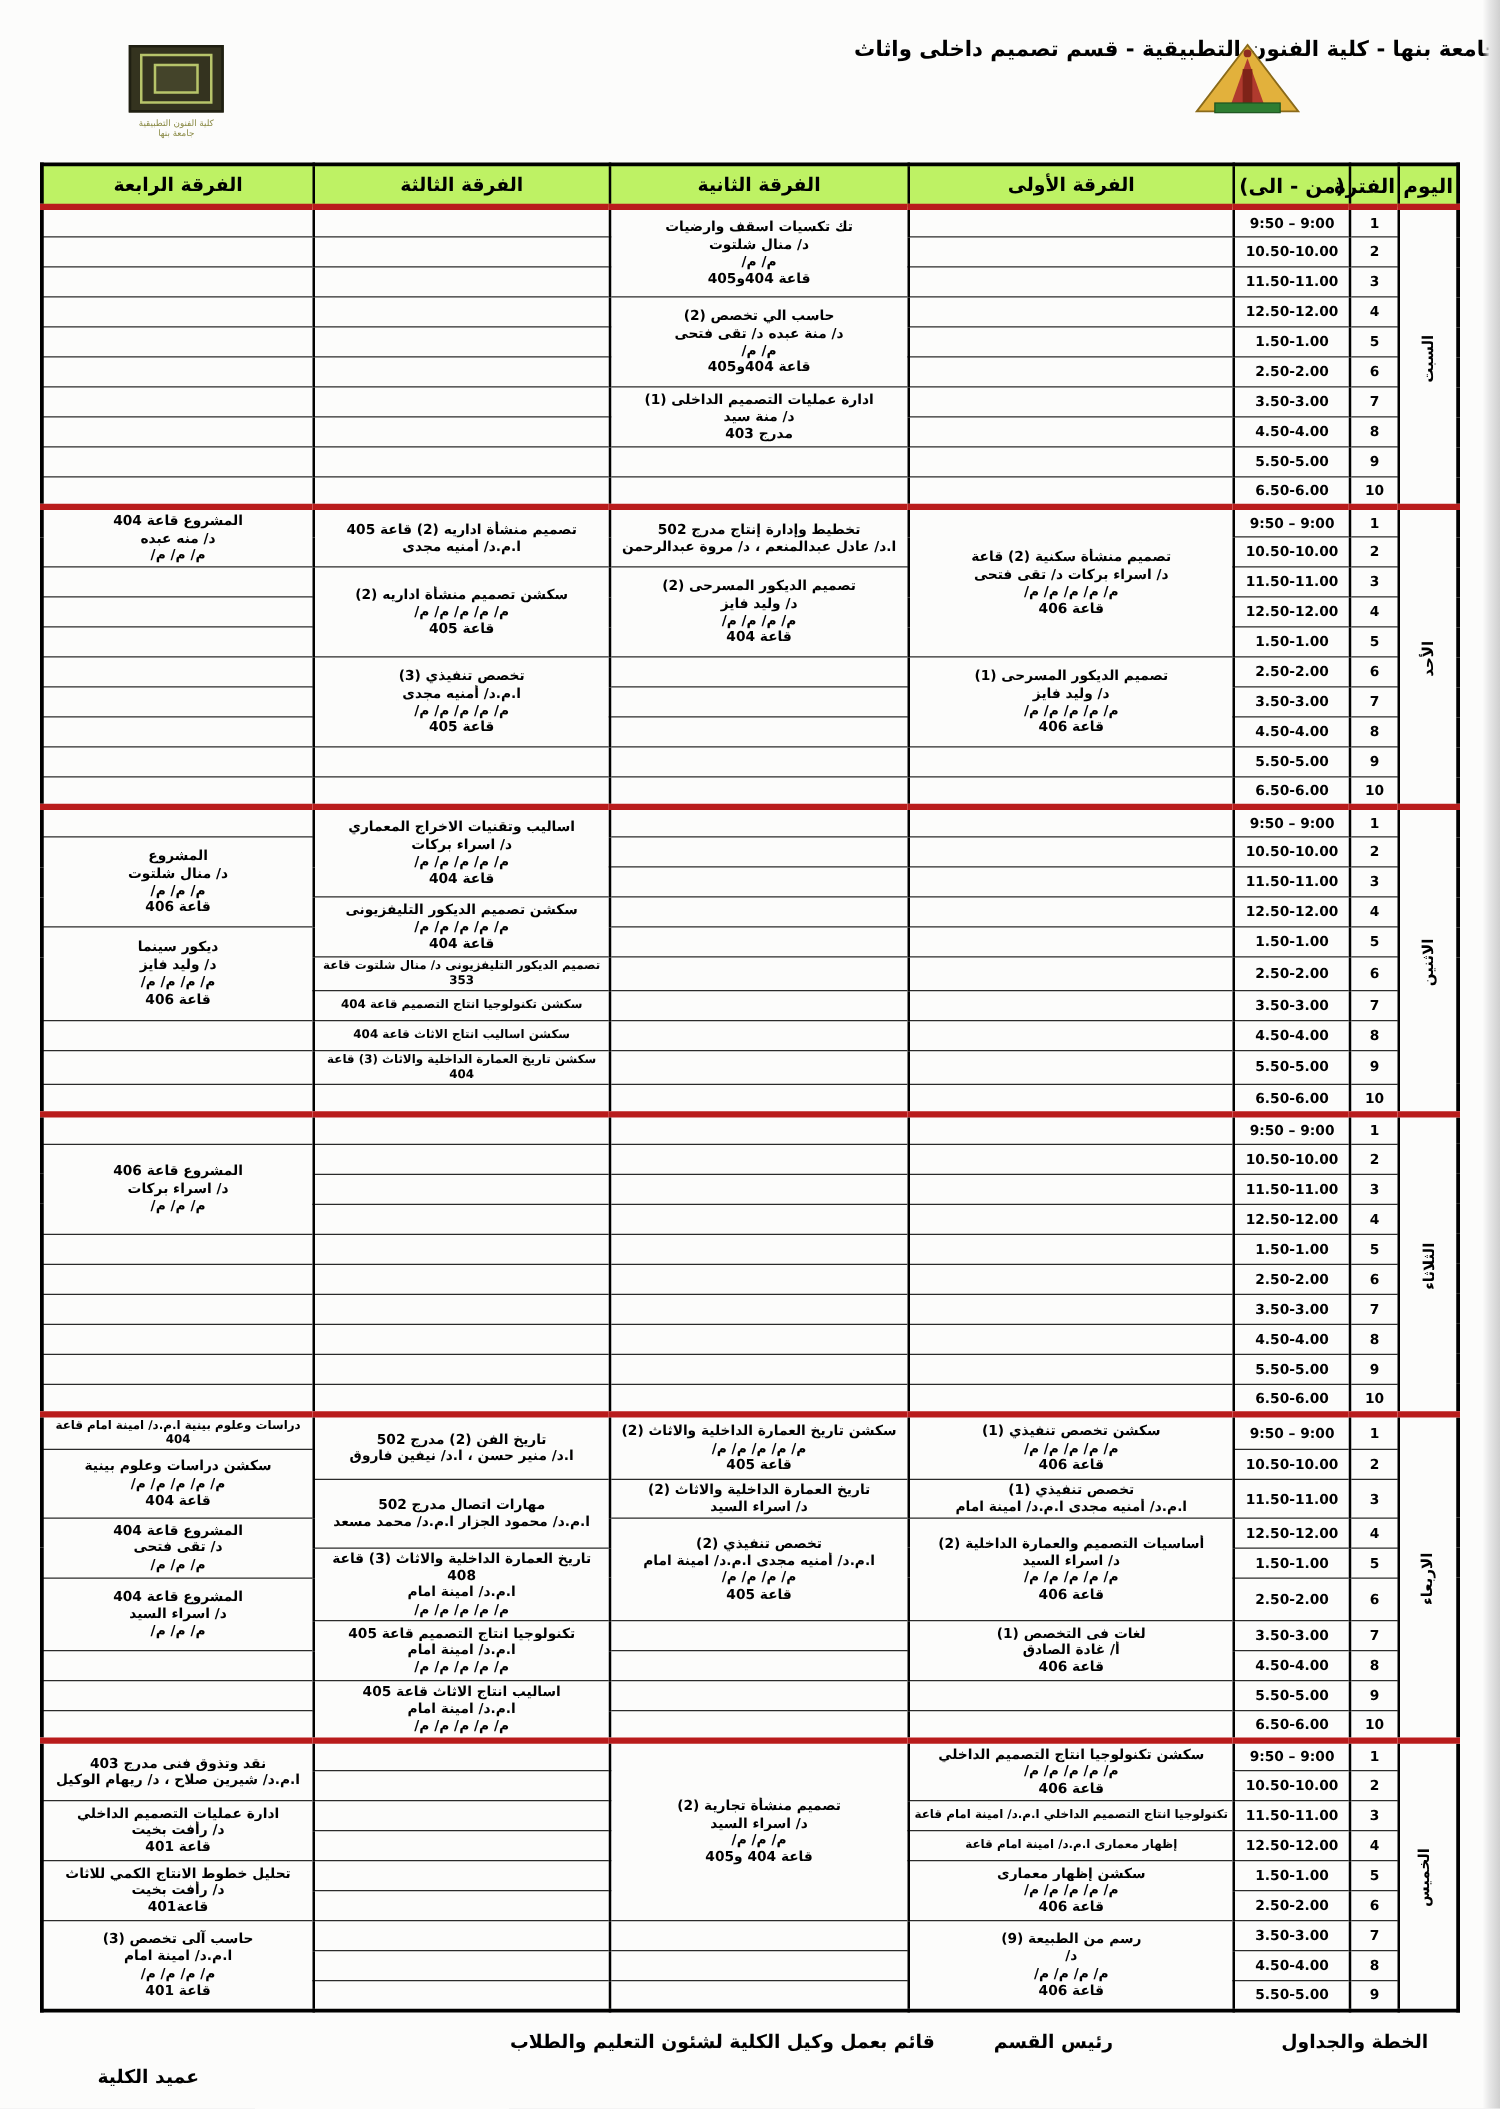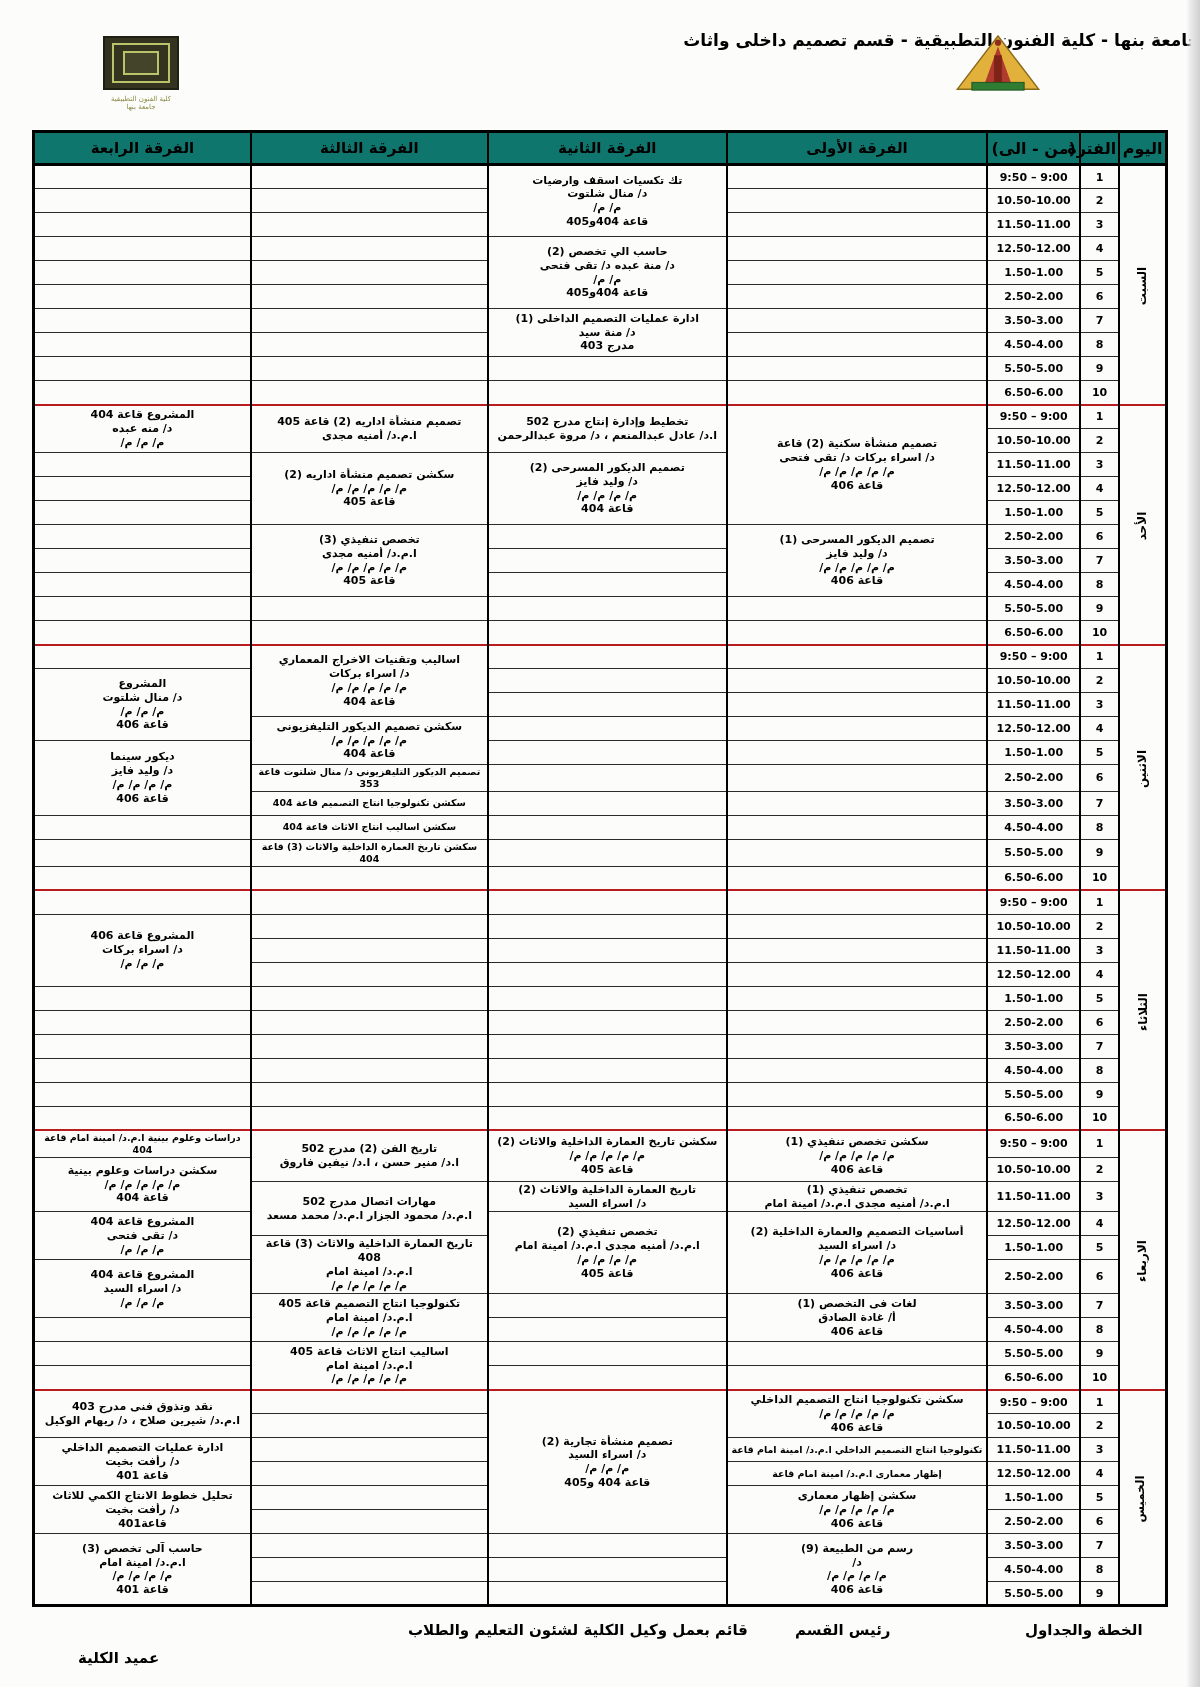--- a/index.html
+++ b/index.html
@@ -18,26 +18,26 @@
              display:flex;align-items:center;justify-content:center;}
   .flogo-in1{width:54px;height:36px;border:2px solid #b7c46a;display:flex;align-items:center;justify-content:center;}
   .flogo-in2{width:32px;height:20px;border:2px solid #b7c46a;background:#44442a;}
   .flogo-cap{font-size:7px;font-weight:normal;color:#8a8a45;line-height:1.2;margin-top:5px;}
   .ulogo{position:absolute;right:158px;top:34px;}
 
   
   table.schedule{width:1136px;margin:4px 32px 0;border-collapse:collapse;table-layout:fixed;
                  border:3px solid #000;}
   .schedule th{border:2px solid #000;border-bottom:3px solid #000;font-weight:bold;height:30px;
-               font-size:15px;padding:0 2px;background:#0f766e;}
+               font-size:15px;padding:0 2px;background:#bef264;}
   .schedule th.small-th{font-size:16px;}
   .schedule td{border:1px solid #2a2a2a;border-left:2px solid #000;border-right:2px solid #000;
                padding:1px 2px;vertical-align:middle;background:#fcfcfb;}
   .schedule tbody tr{height:24px;}
-  .schedule tr.day-start td{border-top:2px solid #b91c1c;}
+  .schedule tr.day-start td{border-top:5px solid #b91c1c;}
   .period-cell{text-align:center;font-size:11px;font-weight:bold;}
   .time-cell{text-align:center;font-size:11px;font-weight:bold;direction:ltr;white-space:nowrap;}
   .day-cell{text-align:center;}
   .vtext{display:inline-block;transform:rotate(-90deg);font-size:12px;font-weight:bold;white-space:nowrap;}
   .course-cell{text-align:center;font-size:11px;font-weight:bold;line-height:1.25;}
   .course-cell.tiny{font-size:9.5px;}
   .course-cell div{overflow:hidden;}
 
   
   .foot{position:relative;height:150px;margin-top:10px;font-weight:bold;}

